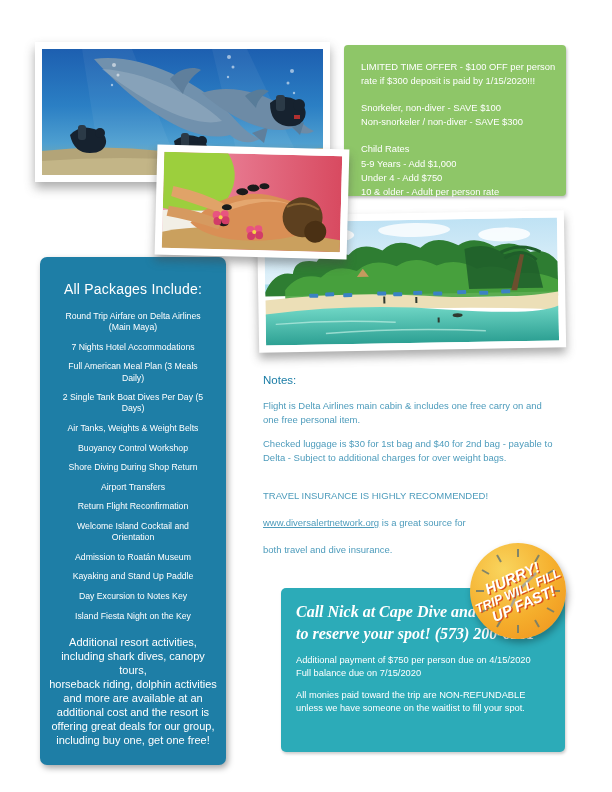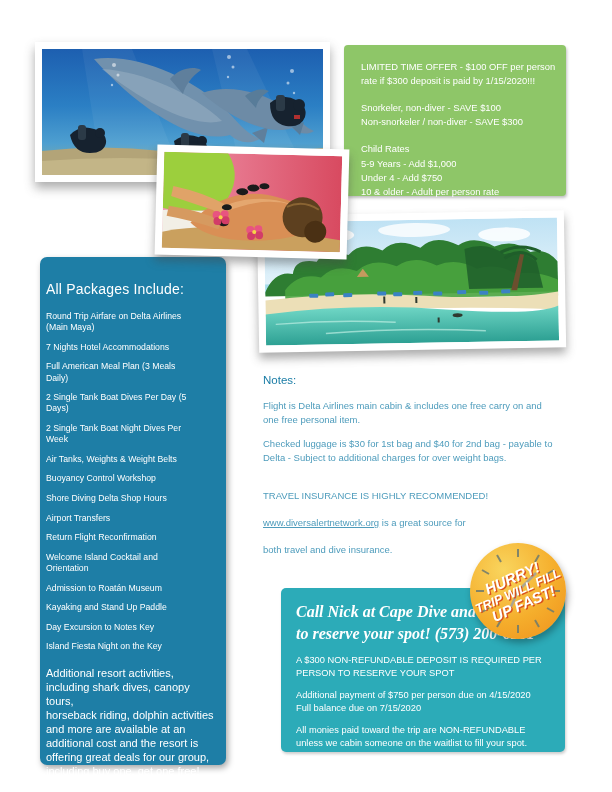--- a/index.html
+++ b/index.html
@@ -14,21 +14,21 @@
   #photo-beach{left:258px;top:213px;z-index:2;transform:rotate(-1deg);}
 
   
   #offer-box{position:absolute;left:344px;top:45px;width:222px;height:151px;background:#8EC668;
              border-radius:4px;color:#fff;font-size:9.4px;line-height:1.5;
              padding:15px 10px 16px 17px;box-sizing:border-box;box-shadow:1px 2px 3px rgba(0,0,0,.25);z-index:1;}
   .offer-para{margin:0 0 13px;white-space:pre-line;}
 
   
   #packages-box{position:absolute;left:40px;top:257px;width:186px;height:508px;background:#1E7EA6;
-                border-radius:7px;color:#fff;box-sizing:border-box;
+                border-radius:7px;color:#fff;text-align:center;box-sizing:border-box;
                 padding:24px 6px 0;box-shadow:2px 3px 6px rgba(0,0,0,.35);z-index:1;}
   .packages-title{font-size:14px;letter-spacing:.2px;margin:0 0 14px;font-weight:normal;}
   .package-item{font-size:8.7px;line-height:1.28;margin:0 0 8.5px;white-space:pre-line;}
   .packages-footnote{font-size:11px;line-height:1.28;margin-top:13px;white-space:pre-line;}
 
   
   #notes{position:absolute;left:263px;top:372px;width:346px;color:#4E9CBC;
          font-size:9.5px;line-height:1.42;z-index:1;}
   .notes-title{color:#1B7DA6;font-weight:normal;font-size:11.5px;margin:0 0 11px;}
   .note-para{margin:0 0 11px;white-space:pre-line;}
@@ -222,25 +222,23 @@
 
   <div id="packages-box">
     <h2 class="packages-title">All Packages Include:</h2>
     <p class="package-item">Round Trip Airfare on Delta Airlines
 (Main Maya)</p>
     <p class="package-item">7 Nights Hotel Accommodations</p>
     <p class="package-item">Full American Meal Plan (3 Meals
 Daily)</p>
     <p class="package-item">2 Single Tank Boat Dives Per Day (5
 Days)</p>
-    <p class="package-item">2 Single Tank Boat Night Dives Per
-Week</p>
     <p class="package-item">Air Tanks, Weights &amp; Weight Belts</p>
     <p class="package-item">Buoyancy Control Workshop</p>
-    <p class="package-item">Shore Diving Delta Shop Hours</p>
+    <p class="package-item">Shore Diving During Shop Return</p>
     <p class="package-item">Airport Transfers</p>
     <p class="package-item">Return Flight Reconfirmation</p>
     <p class="package-item">Welcome Island Cocktail and
 Orientation</p>
     <p class="package-item">Admission to Roatán Museum</p>
     <p class="package-item">Kayaking and Stand Up Paddle</p>
     <p class="package-item">Day Excursion to Notes Key</p>
     <p class="package-item">Island Fiesta Night on the Key</p>
     <p class="packages-footnote">Additional resort activities,
 including shark dives, canopy tours,
@@ -260,26 +258,24 @@
     <div class="note-para">
       <div>TRAVEL INSURANCE IS HIGHLY RECOMMENDED!</div>
       <div><a class="note-link">www.diversalertnetwork.org</a><span> is a great source for</span></div>
       <div>both travel and dive insurance.</div>
     </div>
   </div>
 
   <div id="booking-box">
     <p class="booking-contact">Call Nick at Cape Dive and Travel
 to reserve your spot!  (573) 200-6561</p>
-    <p class="booking-para">A $300 NON-REFUNDABLE DEPOSIT IS REQUIRED PER
-PERSON TO RESERVE YOUR SPOT</p>
     <p class="booking-para">Additional payment of $750 per person due on 4/15/2020
 Full balance due on 7/15/2020</p>
     <p class="booking-para">All monies paid toward the trip are NON-REFUNDABLE
-unless we cabin someone on the waitlist to fill your spot.</p>
+unless we have someone on the waitlist to fill your spot.</p>
   </div>
 
   <div id="hurry-badge">
     <svg width="96" height="96" viewBox="0 0 96 96">
       <g stroke="#6e7b6e" stroke-width="2" opacity=".85">
         <line x1="48" y1="6" x2="48" y2="14"></line>
           <line x1="48" y1="82" x2="48" y2="90"></line>
         <line x1="6" y1="48" x2="14" y2="48"></line>
           <line x1="82" y1="48" x2="90" y2="48"></line>
         <line x1="27" y1="12" x2="31" y2="19"></line>

